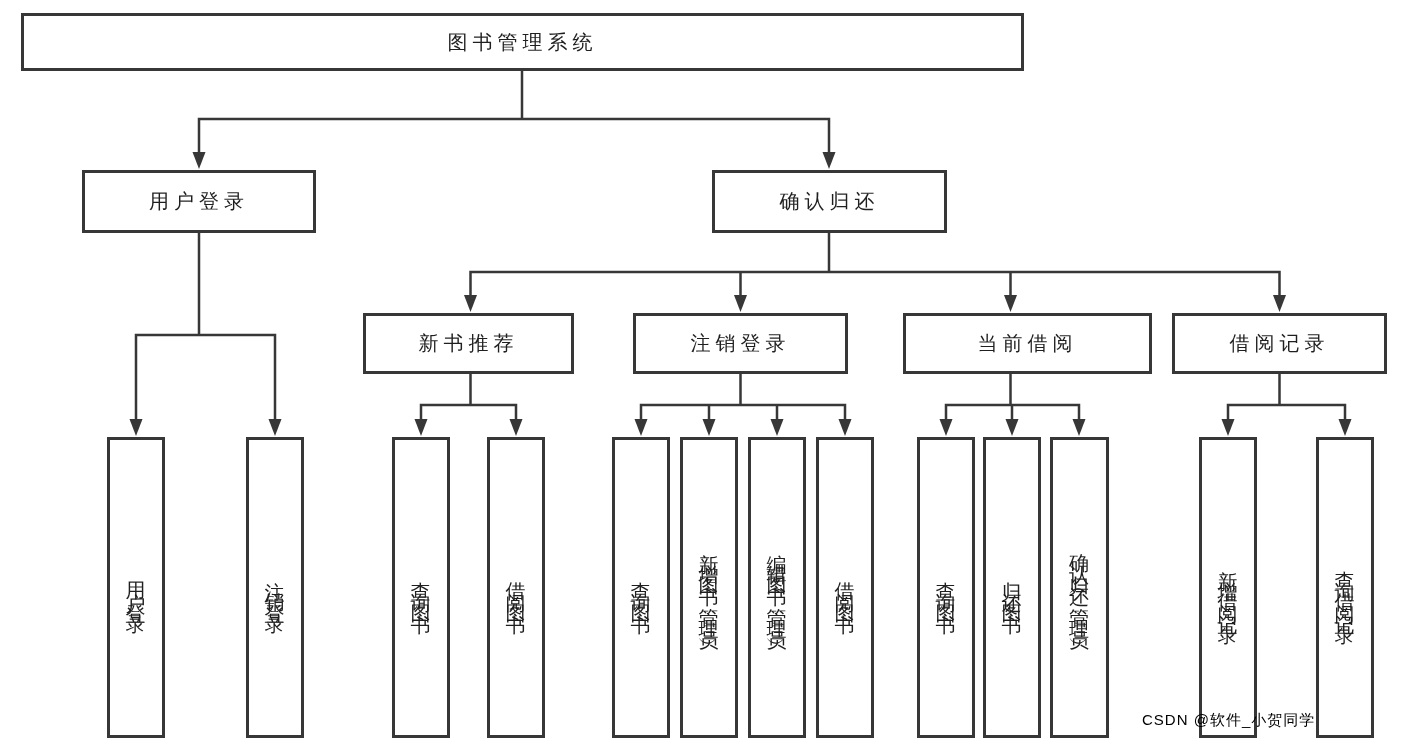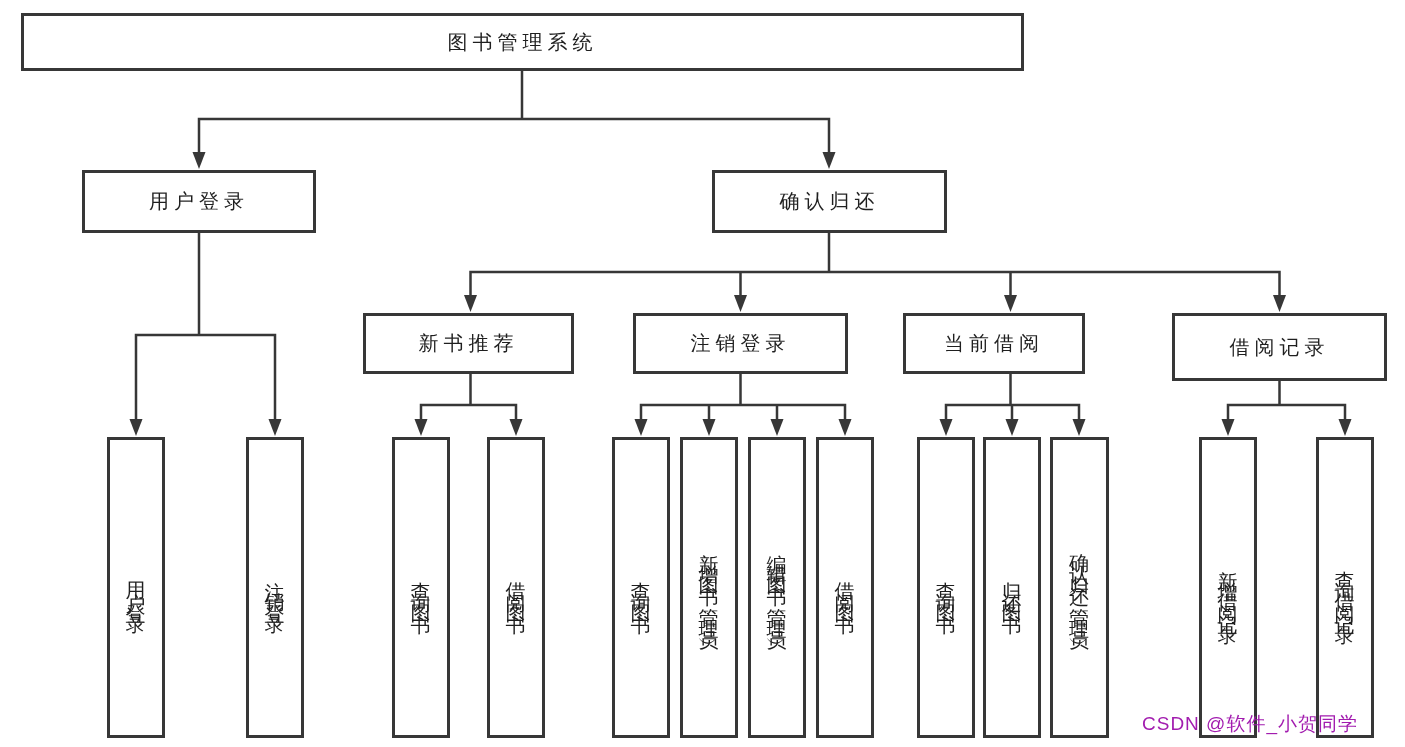--- a/index.html
+++ b/index.html
@@ -28,21 +28,21 @@
     display:flex;align-items:center;justify-content:center;
     color:var(--text);
   }
   .vtext{
     writing-mode:vertical-rl;text-orientation:mixed;
     font-size:20px;letter-spacing:11px;line-height:1;
     color:var(--text);
   }
   .watermark{
     position:absolute;left:1142px;top:711px;z-index:3;
-    font-size:19px;letter-spacing:1px;color:#a21caf;
+    font-size:15px;letter-spacing:1px;color:#000000;
     white-space:nowrap;
   }
 </style>
 </head>
 <body>
 
 <div class="canvas">
 
   <svg class="connectors" width="1405" height="747" viewBox="0 0 1405 747">
     <g stroke="#373737" stroke-width="2.5" fill="none" stroke-linecap="square">
@@ -101,24 +101,24 @@
   <div class="node" style="left:712px;top:170px;width:235px;height:63px">
     <span>确认归还</span>
   </div>
 
   <div class="node" style="left:363px;top:313px;width:211px;height:61px">
     <span>新书推荐</span>
   </div>
   <div class="node" style="left:633px;top:313px;width:215px;height:61px">
     <span>注销登录</span>
   </div>
-  <div class="node" style="left:903px;top:313px;width:182px;height:61px">
+  <div class="node" style="left:903px;top:313px;width:249px;height:61px">
     <span>当前借阅</span>
   </div>
-  <div class="node" style="left:1172px;top:313px;width:215px;height:68px">
+  <div class="node" style="left:1172px;top:313px;width:215px;height:61px">
     <span>借阅记录</span>
   </div>
 
   <div class="leaf" style="left:107px;top:437px;width:58px;height:301px">
     <span class="vtext">用户登录</span>
   </div>
   <div class="leaf" style="left:246px;top:437px;width:58px;height:301px">
     <span class="vtext">注销登录</span>
   </div>
 

